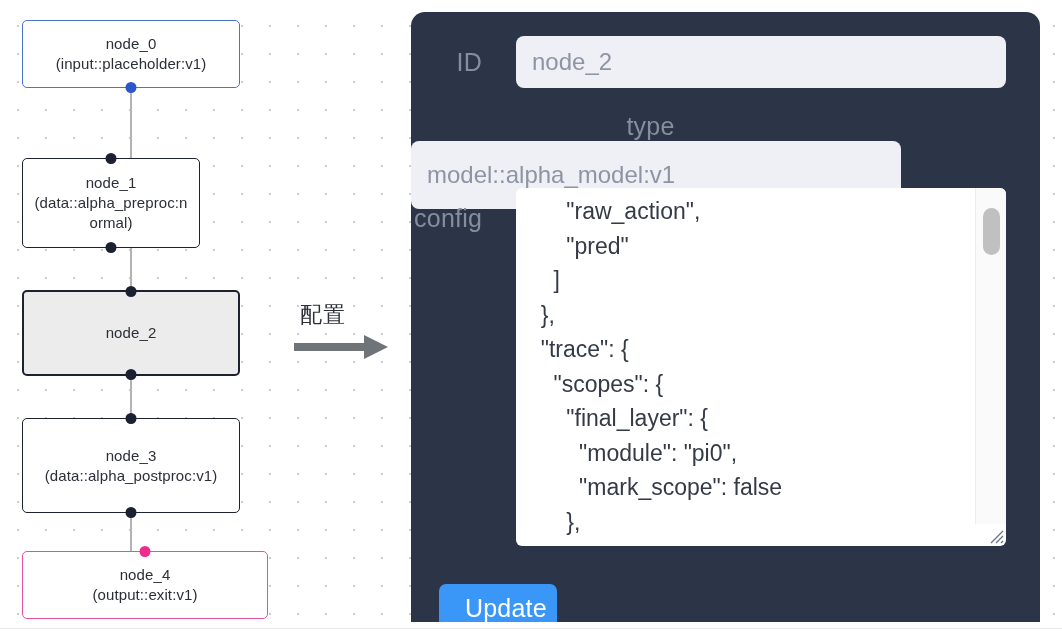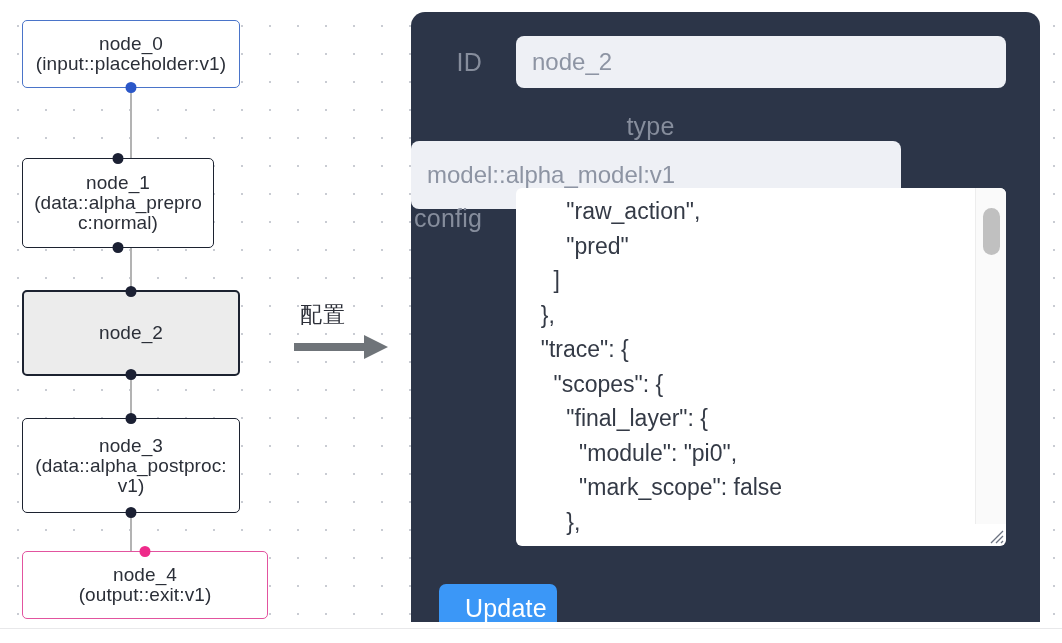--- a/index.html
+++ b/index.html
@@ -48,21 +48,21 @@
     box-sizing: border-box;
     background: #ffffff;
     border: 1.6px solid #1c2230;
     border-radius: 5px;
     display: flex;
     flex-direction: column;
     align-items: center;
     justify-content: center;
     text-align: center;
     color: #2b2f38;
-    font-size: 19px;
+    font-size: 15px;
     line-height: 20px;
     letter-spacing: 0.1px;
     padding: 2px 8px;
   }
   .node .nline { display: block; white-space: normal; word-break: break-all; }
   .node.blue   { border-color: #4a74c9; }
   .node.pink   { border-color: #e2539f; }
   .node.selected {
     background: #ececec;
     border-color: #1c2230;
@@ -244,21 +244,21 @@
     <div class="edge" style="top:248px;height:42px;"></div>
     <div class="edge" style="top:376px;height:42px;"></div>
     <div class="edge" style="top:513px;height:38px;"></div>
 
     <div class="node blue" style="left:22px; top:20px; width:218px; height:68px;">
       <span class="nline">node_0</span>
       <span class="nline">(input::placeholder:v1)</span>
       <span class="handle bottom blue"></span>
     </div>
 
-    <div class="node" style="left:22px; top:158px; width:192px; height:90px;">
+    <div class="node" style="left:22px; top:158px; width:178px; height:90px;">
       <span class="nline">node_1</span>
       <span class="nline">(data::alpha_preproc:normal)</span>
       <span class="handle top"></span>
       <span class="handle bottom"></span>
     </div>
 
     <div class="node selected" style="left:22px; top:290px; width:218px; height:86px;">
       <span class="nline">node_2</span>
       <span class="handle top"></span>
       <span class="handle bottom"></span>

